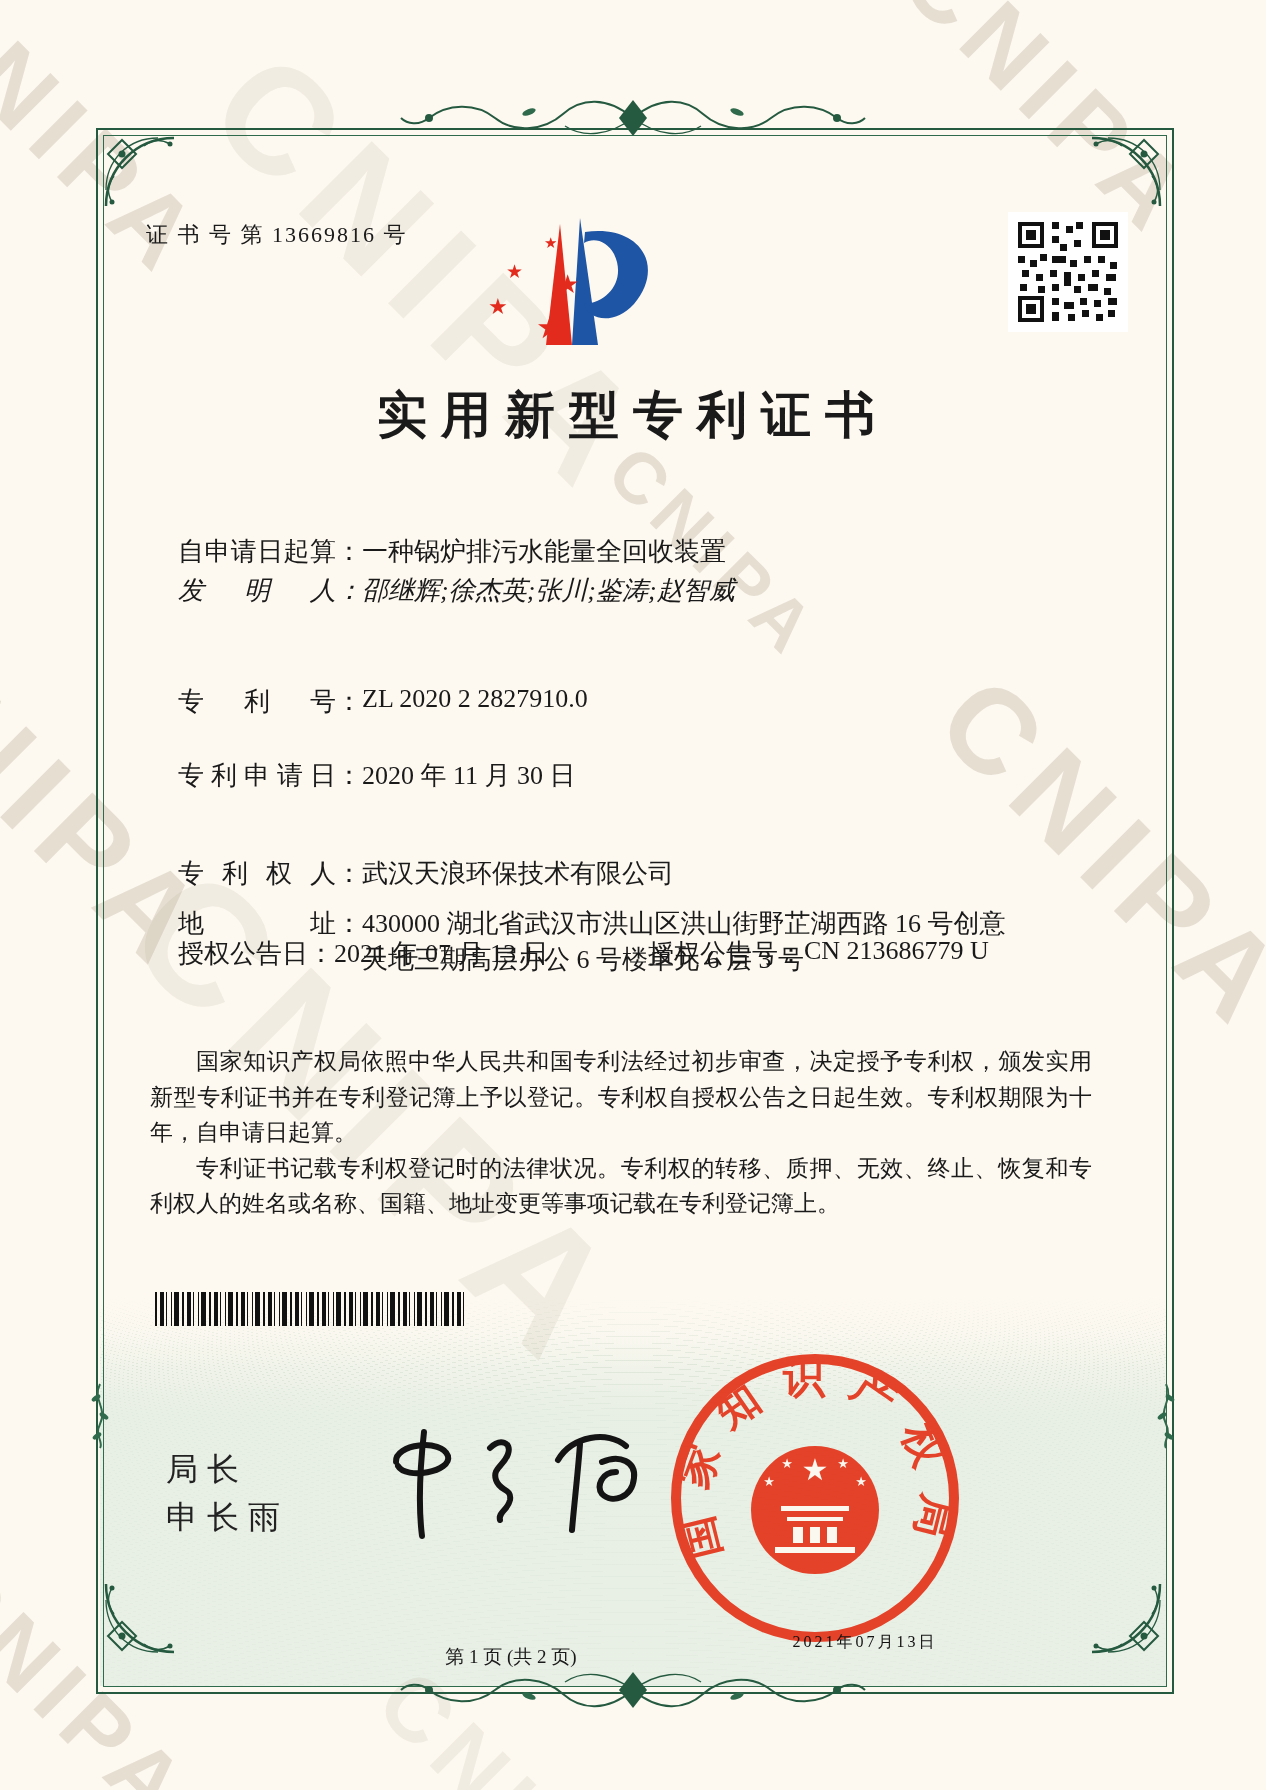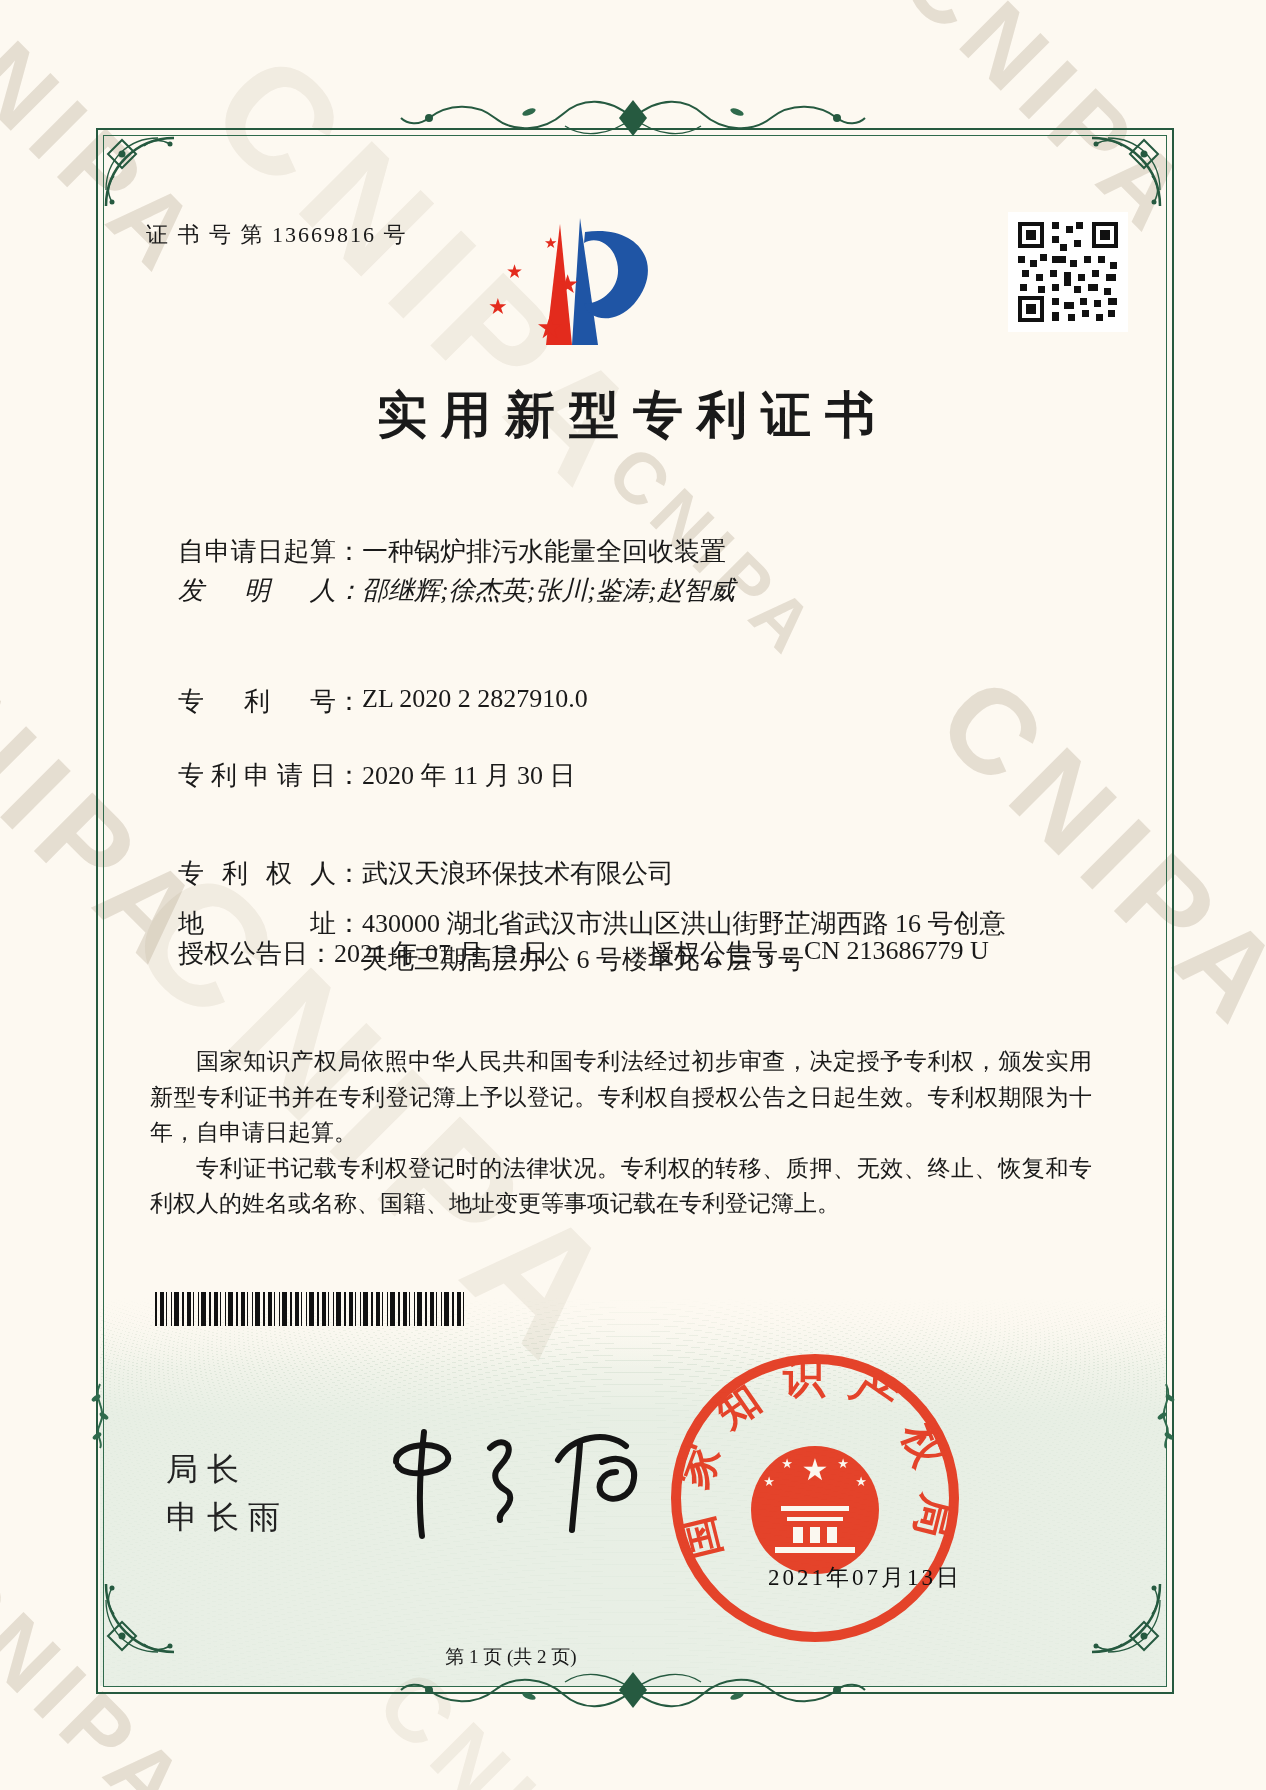--- a/index.html
+++ b/index.html
@@ -58,22 +58,22 @@
     background-image:repeating-linear-gradient(90deg,
       #111 0 2px, transparent 2px 5px,
       #111 5px 9px, transparent 9px 11px,
       #111 11px 12px, transparent 12px 16px,
       #111 16px 17px, transparent 17px 19px,
       #111 19px 24px, transparent 24px 27px); }
   .signer { position:absolute; left:166px; font-size:32px; letter-spacing:9px; z-index:5;
             font-family:"Liberation Sans","DejaVu Sans",sans-serif; color:#222; }
   .signature { position:absolute; left:372px; top:1408px; width:300px; height:150px; z-index:5; }
   .seal { position:absolute; left:665px; top:1348px; width:300px; height:300px; z-index:5; }
-  .seal-date { position:absolute; left:700px; top:1562px; width:330px; text-align:center;
-               font-size:23px; letter-spacing:3px; color:#111; z-index:6; }
+  .seal-date { position:absolute; left:700px; top:1632px; width:330px; text-align:center;
+               font-size:16px; letter-spacing:3px; color:#111; z-index:6; }
   .page-info { position:absolute; left:96px; top:1644px; width:830px; text-align:center;
                font-size:19px; z-index:6; }
   .continuation { position:absolute; left:0; top:1724px; width:1266px; text-align:center;
                   font-size:21px; font-weight:bold; z-index:4; }
 </style>
 </head>
 <body>
 
 <svg width="0" height="0" style="position:absolute" aria-hidden="true">
   <defs>

